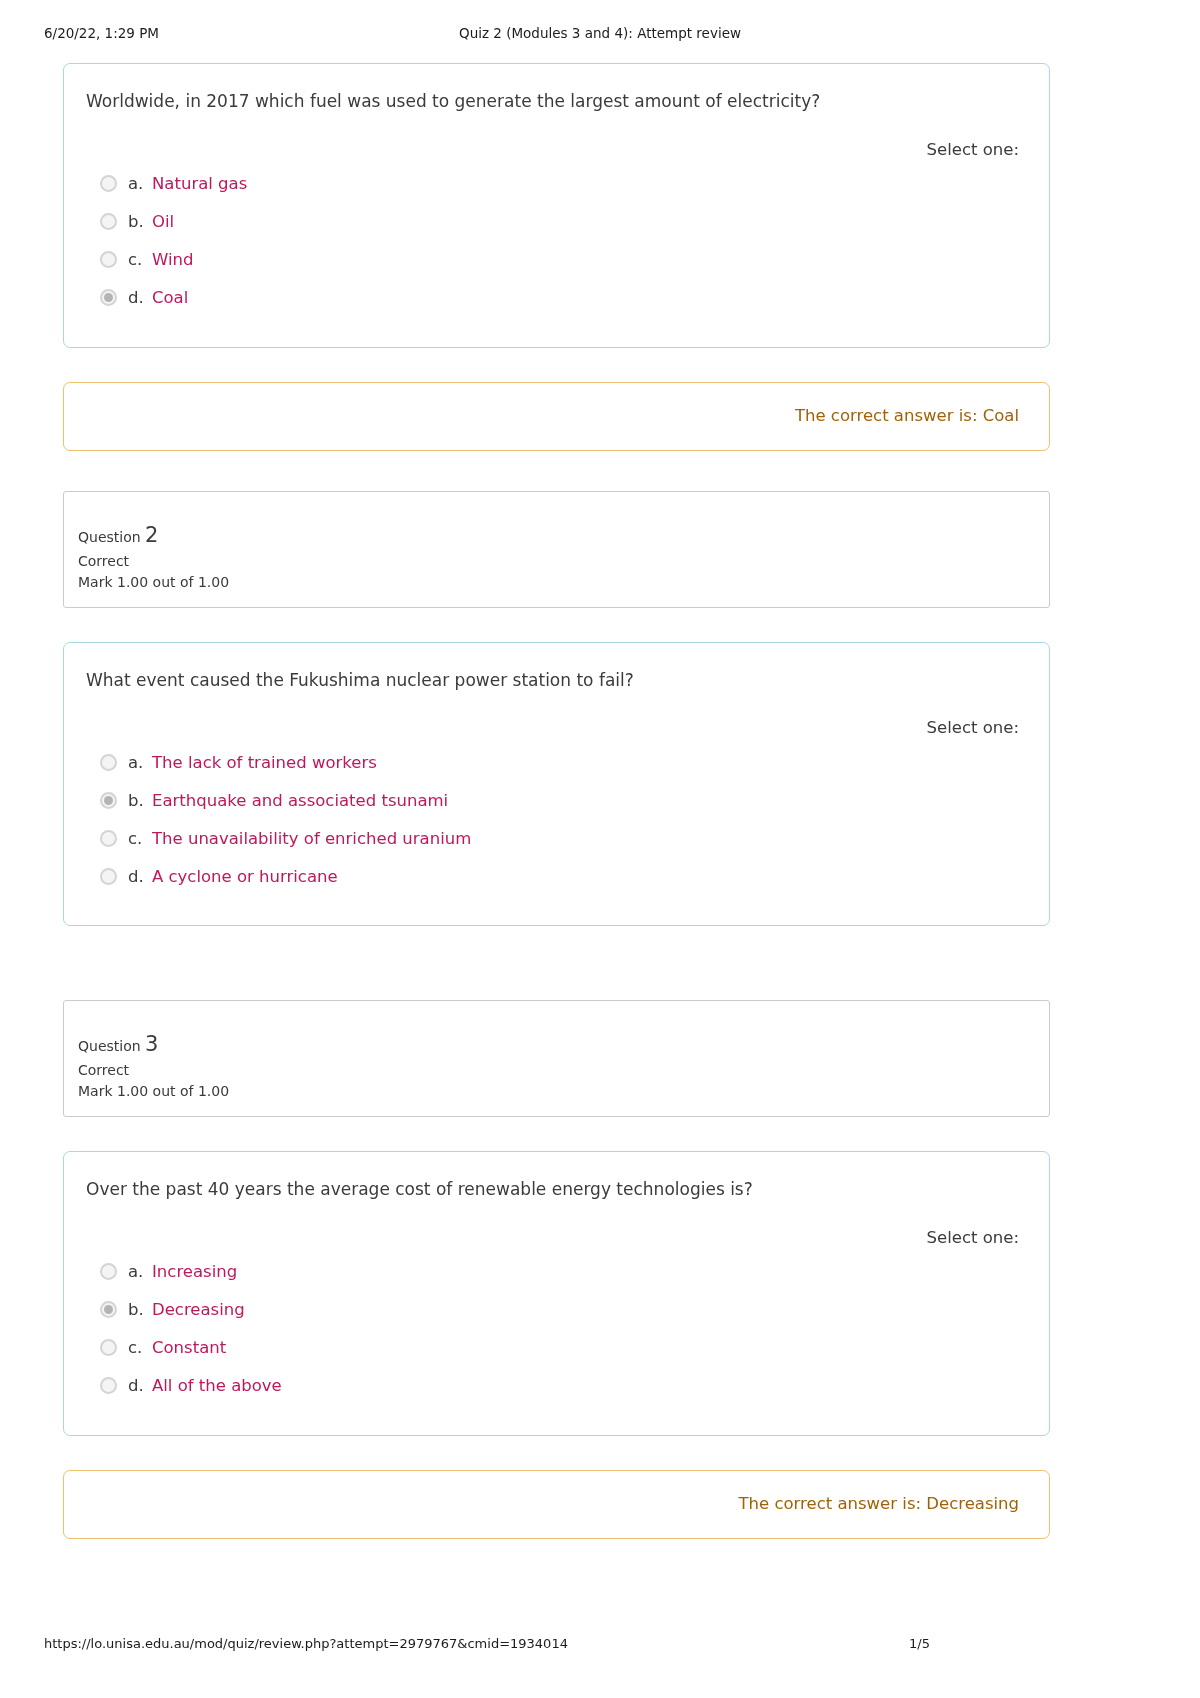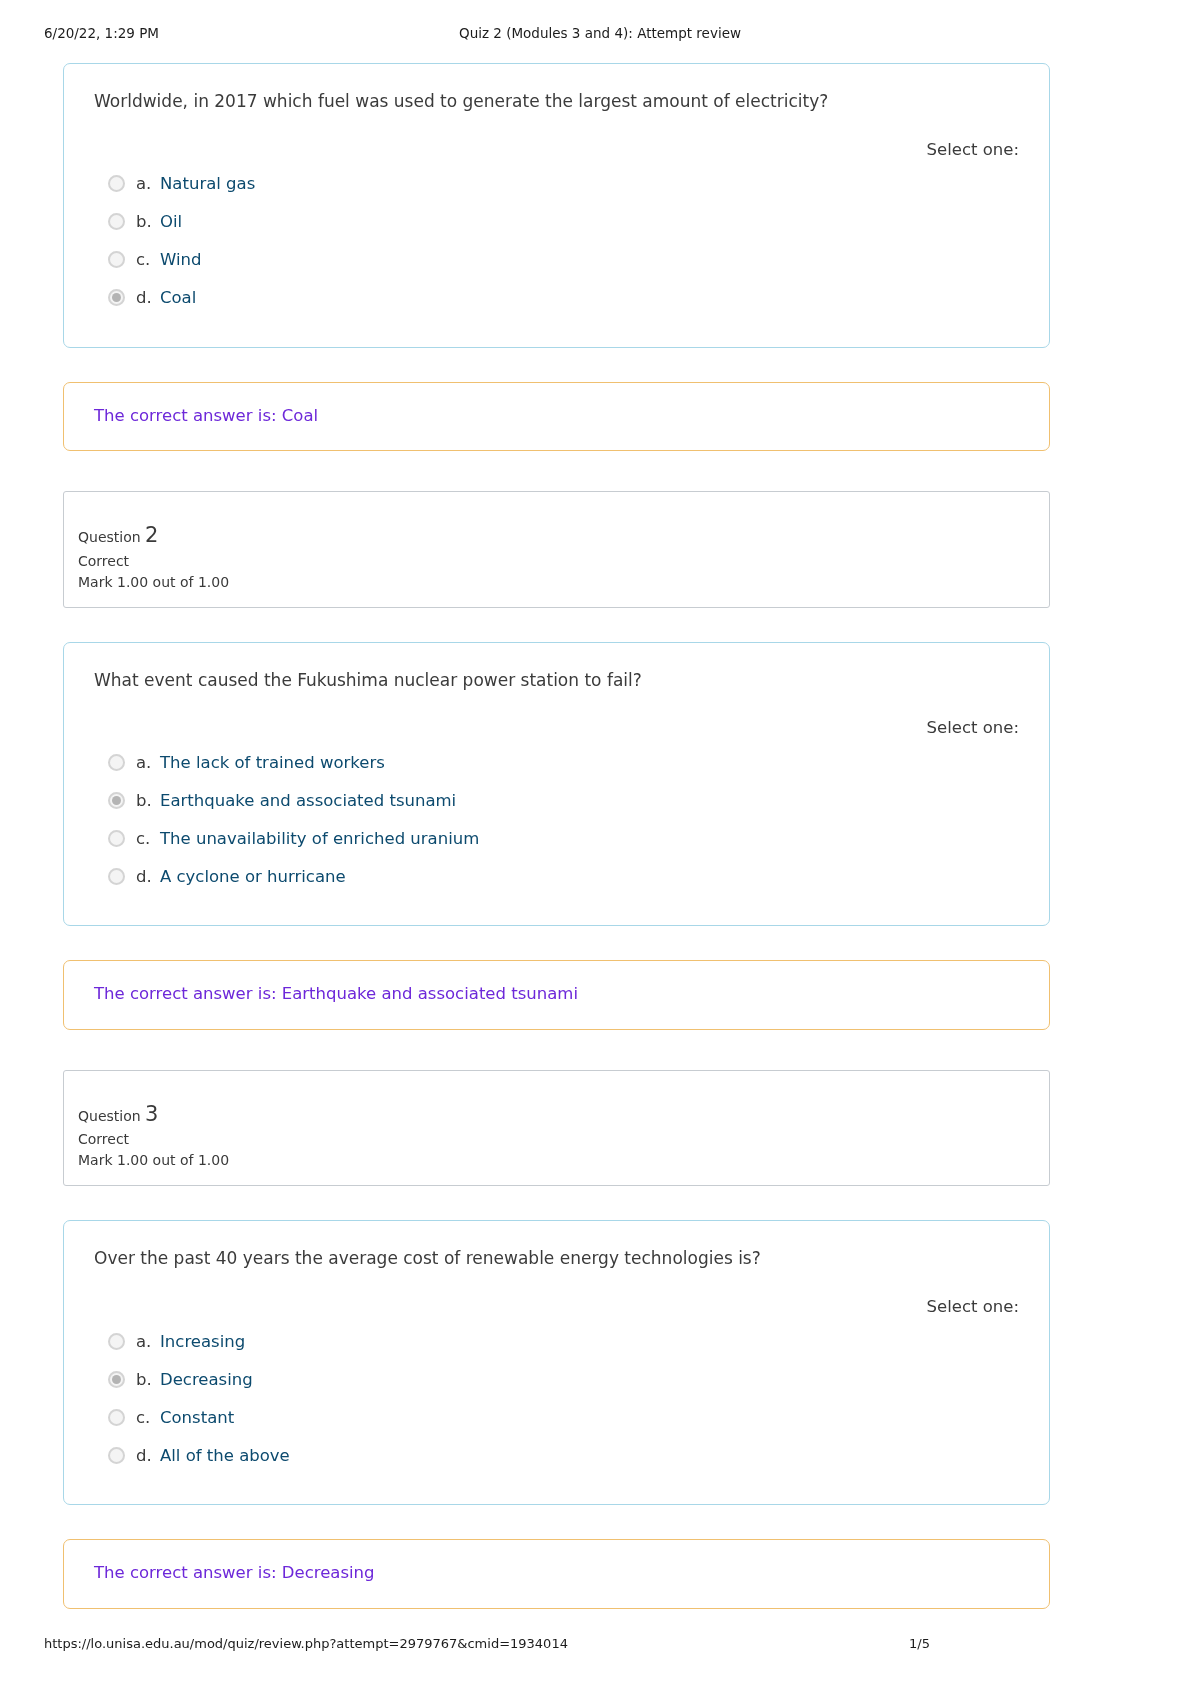--- a/index.html
+++ b/index.html
@@ -102,21 +102,21 @@
     color: #3a3a3a;
     line-height: 1.5;
   }
 
   
   .qbox {
     border: 1px solid #a8d7e8;
     border-radius: 7px;
     background: #ffffff;
     box-sizing: border-box;
-    padding: 26px 30px 30px 30px;
+    padding: 26px 30px 30px 22px;
   }
   .qtext {
     font-size: 17px;
     color: #3b3b3b;
     line-height: 1.4;
     margin: 0 0 26px 0;
   }
   .selectone {
     font-size: 16.5px;
     color: #3b3b3b;
@@ -158,35 +158,36 @@
     background: #b4b4b4;
   }
   .ans-letter {
     font-size: 16.5px;
     color: #3b3b3b;
     width: 24px;
     flex: 0 0 auto;
   }
   .ans-text {
     font-size: 16.5px;
-    color: #0c4a6e;
+    color: #be185d;
   }
 
   
   .feedback {
     border: 1px solid #f0c070;
     border-radius: 7px;
     background: #ffffff;
     box-sizing: border-box;
     padding: 22px 30px 24px 30px;
   }
   .feedback-text {
     font-size: 16.5px;
-    color: #6d28d9;
+    color: #a16207;
     line-height: 1.3;
+    text-align: right;
   }
 </style>
 </head>
 <body>
 
 <div class="print-header">
   <span class="ph-date">6/20/22, 1:29 PM</span>
   <span class="ph-title">Quiz 2 (Modules 3 and 4): Attempt review</span>
 </div>
 
@@ -248,23 +249,20 @@
           <span class="ans-text">The unavailability of enriched uranium</span>
         </li>
         <li class="answer">
           <span class="radio"></span>
           <span class="ans-letter">d.</span>
           <span class="ans-text">A cyclone or hurricane</span>
         </li>
       </ul>
     </div>
     <div style="height: 34px;"></div>
-    <div class="feedback">
-      <div class="feedback-text">The correct answer is: Earthquake and associated tsunami</div>
-    </div>
     <div style="height: 40px;"></div>
     <div class="qinfo">
       <div class="qno"><span>Question</span> <span class="num">3</span></div>
       <div class="qstate">Correct</div>
       <div class="qmark">Mark 1.00 out of 1.00</div>
     </div>
     <div style="height: 34px;"></div>
     <div class="qbox">
       <p class="qtext">Over the past 40 years the average cost of renewable energy technologies is?</p>
       <div class="selectone">Select one:</div>

